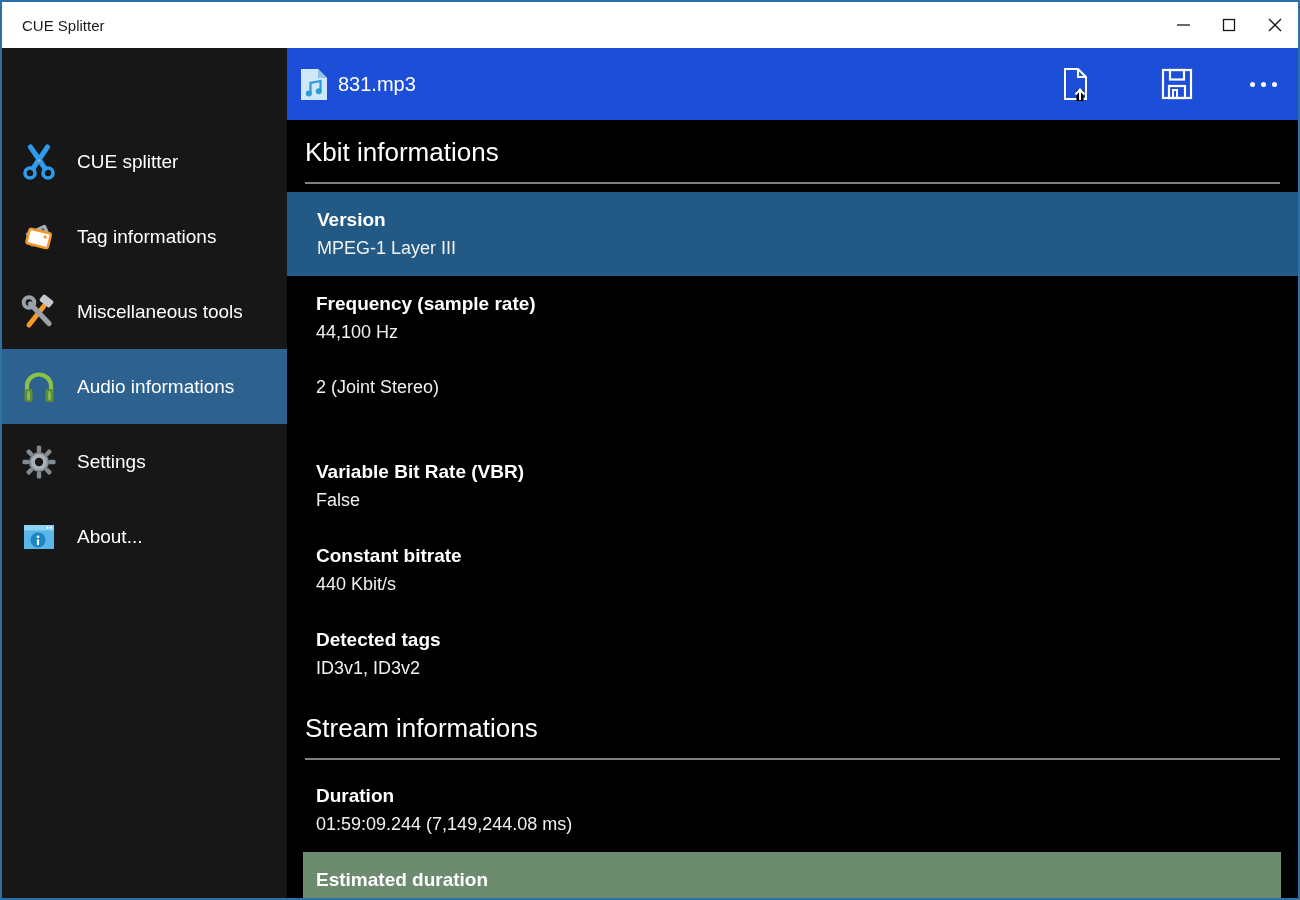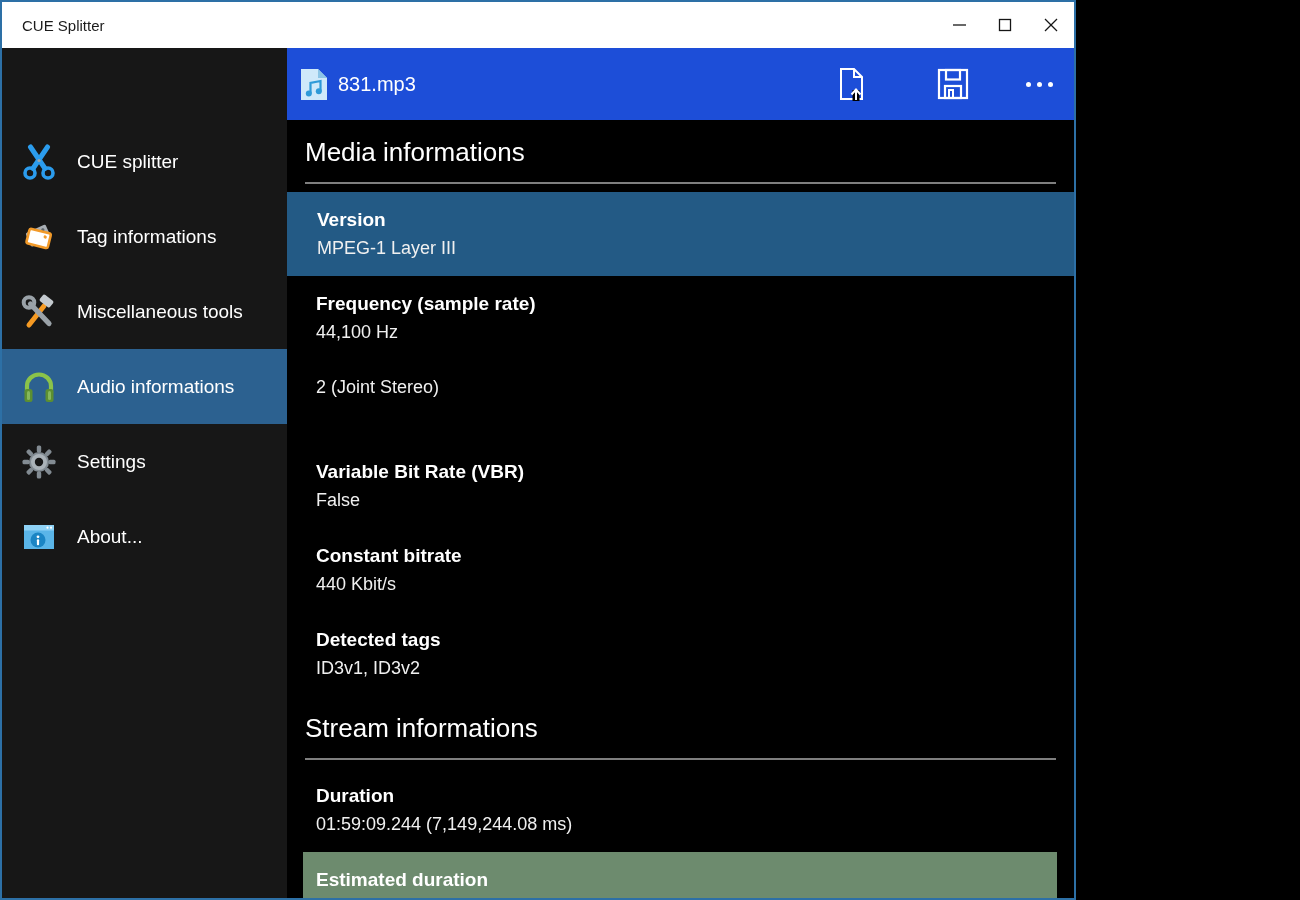--- a/index.html
+++ b/index.html
@@ -1,17 +1,17 @@
 <!DOCTYPE html>
 <html><head>
 <meta charset="utf-8">
 <style>
   html,body{margin:0;padding:0;background:#000;}
   body{width:1300px;height:900px;overflow:hidden;font-family:"Liberation Sans","DejaVu Sans",sans-serif;}
-  .window{width:1076px;height:900px;box-sizing:border-box;border:2px solid #2d70a6;display:flex;flex-direction:column;background:#000;}
+  .window{width:1300px;height:900px;box-sizing:border-box;border:2px solid #2d70a6;display:flex;flex-direction:column;background:#000;}
 
   
   .titlebar{height:46px;flex:0 0 46px;background:#ffffff;display:flex;align-items:center;}
   .titlebar .title{margin-left:20px;font-size:15px;color:#1b1b1b;}
   .titlebar .tb-spacer{flex:1;}
   .tb-btn{width:46px;height:46px;display:flex;align-items:center;justify-content:center;background:transparent;border:0;padding:0;cursor:default;}
 
   
   .app{flex:1;display:flex;min-height:0;background:#000;}
 
@@ -216,21 +216,21 @@
           <span class="dots">
               <i></i>
               <i></i>
               <i></i>
             </span>
         </button>
       </div>
 
       <div class="panel">
 
-        <div class="section-title">Media informations</div>
+        <div class="section-title">Kbit informations</div>
         <div class="separator"></div>
 
         <div class="rows">
           <div class="info-row selected">
             <div class="lbl">Version</div>
             <div class="val">MPEG-1 Layer III</div>
           </div>
           <div class="info-row">
             <div class="lbl">Frequency (sample rate)</div>
             <div class="val">44,100 Hz</div>

